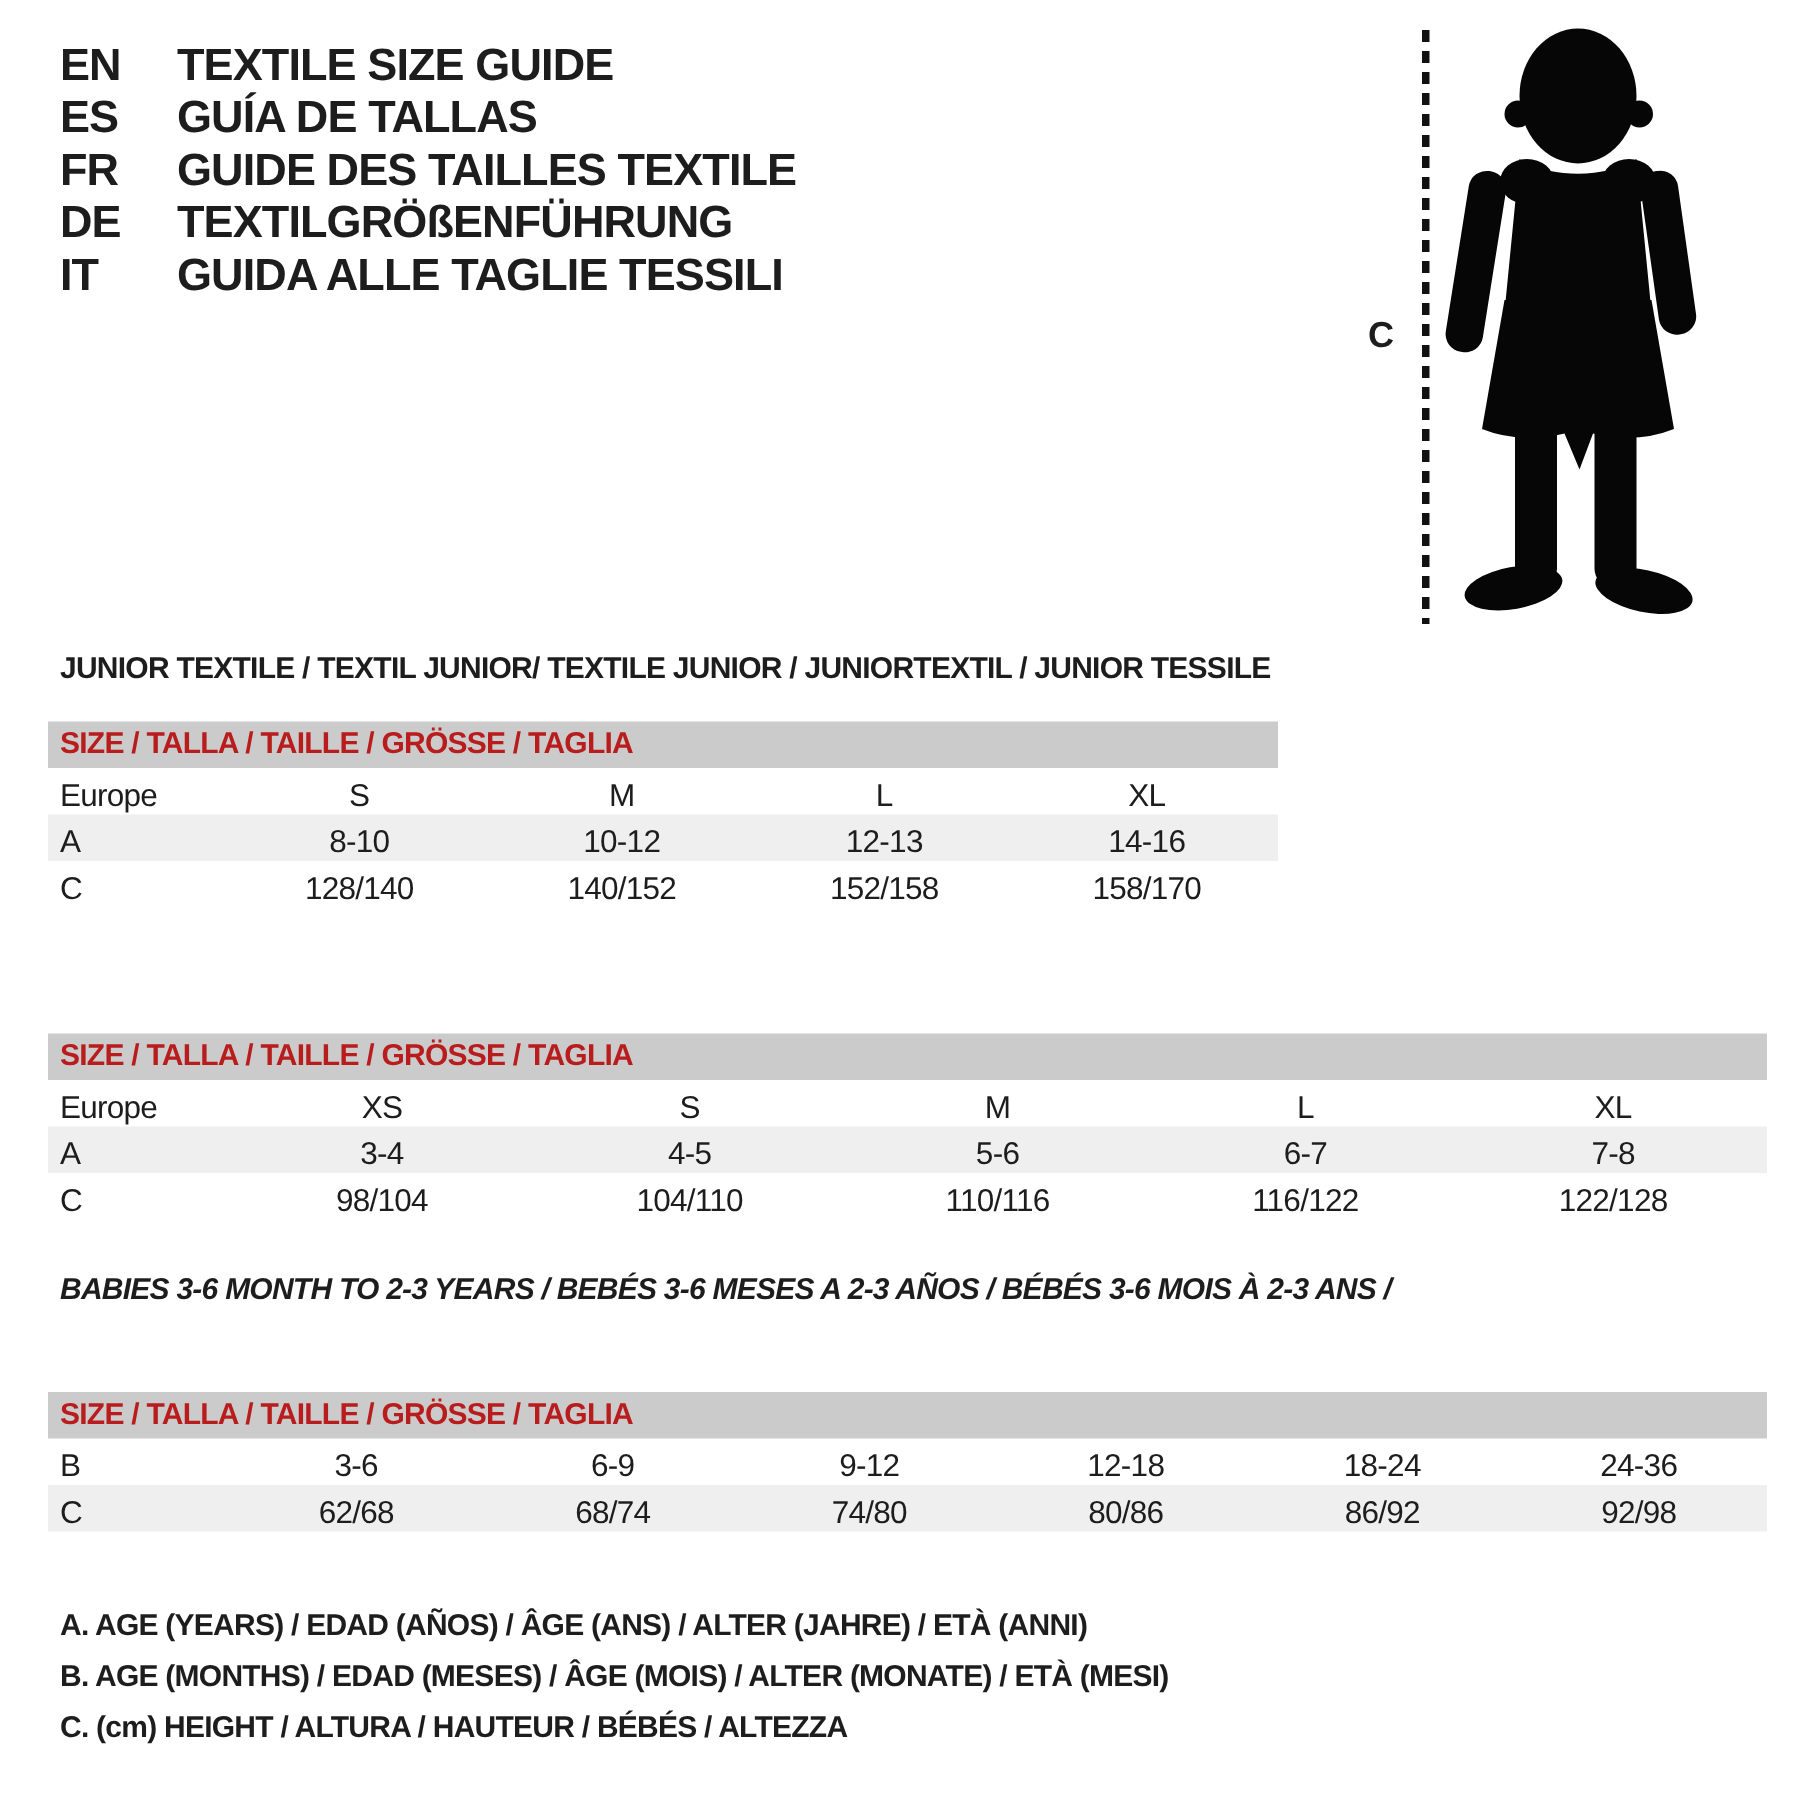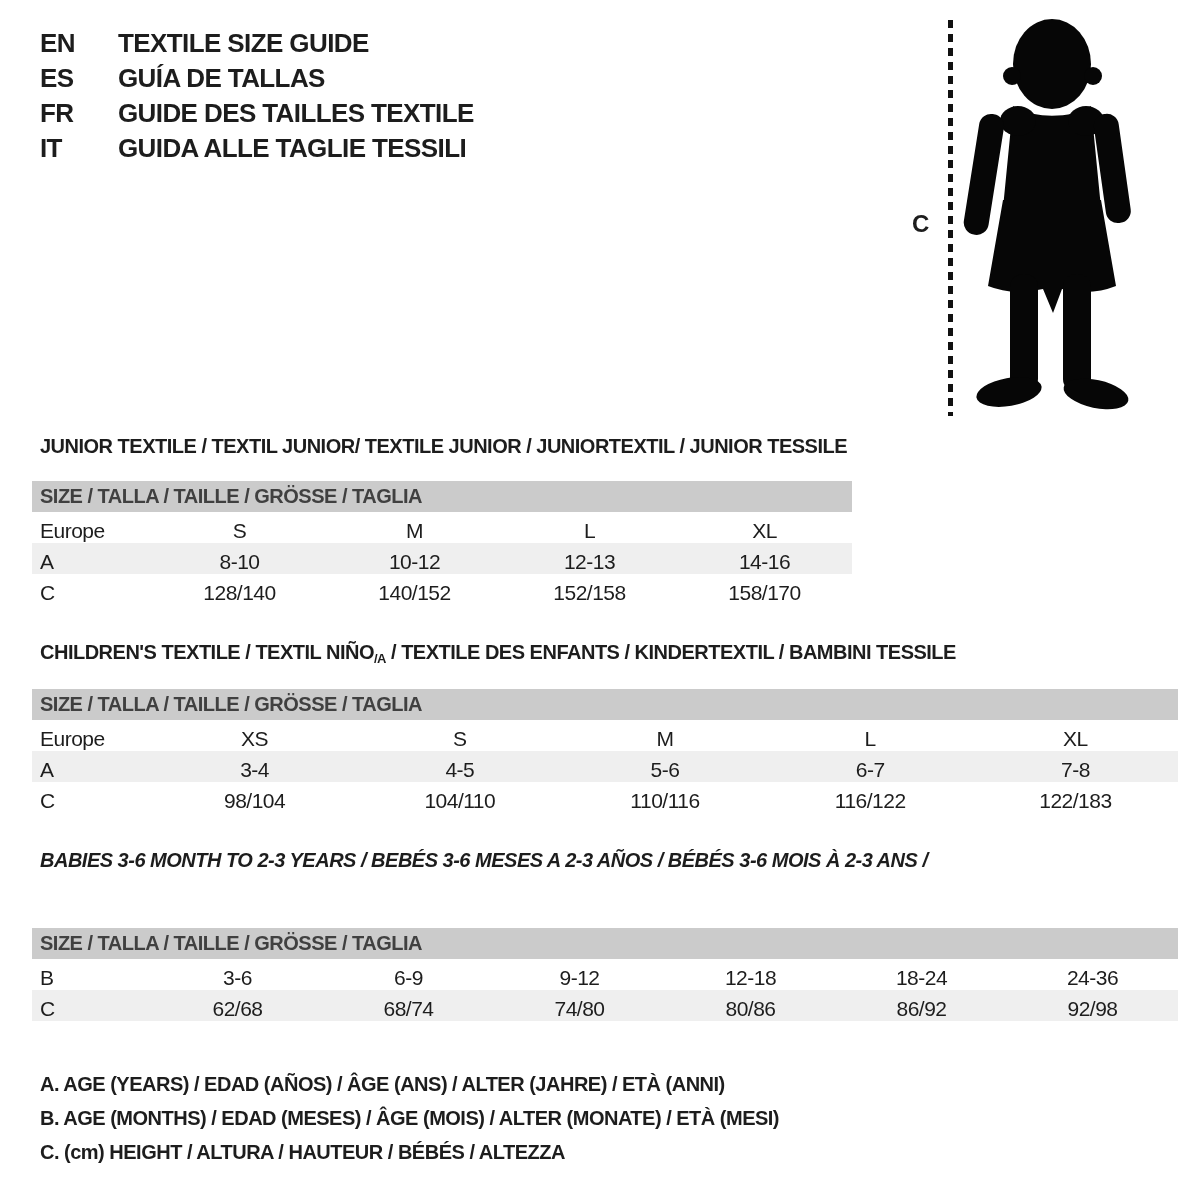--- a/index.html
+++ b/index.html
@@ -4,21 +4,21 @@
 <style>
   html, body { margin:0; padding:0; background:#ffffff; }
   .page {
     position:relative; width:1200px; height:1200px; background:#ffffff;
     font-family:"Liberation Sans", sans-serif; color:#1d1d1d; overflow:hidden;
   }
 
   
   .lang-block { position:absolute; left:40px; top:26px; }
   .lang-row { display:flex; height:35px; align-items:center;
-              font-size:26px; font-weight:700; letter-spacing:-0.6px; }
+              font-size:30px; font-weight:700; letter-spacing:-0.6px; }
   .lang-code { width:78px; flex:none; }
   .lang-title { white-space:nowrap; }
 
   
   .measure-line {
     position:absolute; left:948px; top:20px; width:5px; height:396px;
     background:repeating-linear-gradient(to bottom, #111111 0 8px, transparent 8px 14px);
   }
   .measure-label { position:absolute; left:912px; top:210px;
                    font-size:24px; font-weight:700; }
@@ -28,21 +28,21 @@
   .section-title { position:absolute; left:40px; font-size:20px; font-weight:700;
                    letter-spacing:-0.5px; white-space:nowrap; line-height:24px; }
   .subscript { font-size:13px; position:relative; top:4px; font-weight:700; }
 
   
   .size-table { position:absolute; left:32px; }
   .junior-table  { top:481px; width:820px; }
   .children-table{ top:689px; width:1146px; }
   .babies-table  { top:928px; width:1146px; }
 
-  .band { height:31px; background:#cbcbcb; color:#404040; font-weight:700;
+  .band { height:31px; background:#cbcbcb; color:#b91c1c; font-weight:700;
           font-size:20px; line-height:31px; padding-left:8px;
           letter-spacing:-0.5px; box-sizing:border-box; }
   .trow { display:flex; height:31px; align-items:flex-end;
           font-size:21px; letter-spacing:-0.5px; }
   .trow.shaded { background:#efefef; }
   .tlabel { width:112px; padding-left:8px; flex:none; box-sizing:content-box; }
   .tcell { flex:1; text-align:center; }
 
   
   .legend-line { position:absolute; left:40px; font-size:20px; font-weight:700;
@@ -66,20 +66,24 @@
       <span class="lang-code">EN</span>
       <span class="lang-title">TEXTILE SIZE GUIDE</span>
     </div>
     <div class="lang-row">
       <span class="lang-code">ES</span>
       <span class="lang-title">GUÍA DE TALLAS</span>
     </div>
     <div class="lang-row">
       <span class="lang-code">FR</span>
       <span class="lang-title">GUIDE DES TAILLES TEXTILE</span>
+    </div>
+    <div class="lang-row">
+      <span class="lang-code">DE</span>
+      <span class="lang-title">TEXTILGRÖßENFÜHRUNG</span>
     </div>
     <div class="lang-row">
       <span class="lang-code">IT</span>
       <span class="lang-title">GUIDA ALLE TAGLIE TESSILI</span>
     </div>
   </div>
 
   <div class="measure-line"></div>
   <div class="measure-label">C</div>
   <svg class="silhouette" width="172" height="402" viewBox="0 0 172 402" aria-hidden="true">
@@ -119,23 +123,20 @@
     </div>
     <div class="trow">
       <span class="tlabel">C</span>
       <span class="tcell">128/140</span>
       <span class="tcell">140/152</span>
       <span class="tcell">152/158</span>
       <span class="tcell">158/170</span>
     </div>
   </div>
 
-  <div class="section-title title-children">
-    <span>CHILDREN'S TEXTILE / TEXTIL NIÑO</span><span class="subscript">/A</span><span> / TEXTILE DES ENFANTS / KINDERTEXTIL / BAMBINI TESSILE</span>
-  </div>
   <div class="size-table children-table">
     <div class="band">SIZE / TALLA / TAILLE / GRÖSSE / TAGLIA</div>
     <div class="trow">
       <span class="tlabel">Europe</span>
       <span class="tcell">XS</span>
       <span class="tcell">S</span>
       <span class="tcell">M</span>
       <span class="tcell">L</span>
       <span class="tcell">XL</span>
     </div>
@@ -146,21 +147,21 @@
       <span class="tcell">5-6</span>
       <span class="tcell">6-7</span>
       <span class="tcell">7-8</span>
     </div>
     <div class="trow">
       <span class="tlabel">C</span>
       <span class="tcell">98/104</span>
       <span class="tcell">104/110</span>
       <span class="tcell">110/116</span>
       <span class="tcell">116/122</span>
-      <span class="tcell">122/183</span>
+      <span class="tcell">122/128</span>
     </div>
   </div>
 
   <div class="section-title title-babies-1">BABIES 3-6 MONTH TO 2-3 YEARS / BEBÉS 3-6 MESES A 2-3 AÑOS / BÉBÉS 3-6 MOIS À 2-3 ANS /</div>
   <div class="size-table babies-table">
     <div class="band">SIZE / TALLA / TAILLE / GRÖSSE / TAGLIA</div>
     <div class="trow">
       <span class="tlabel">B</span>
       <span class="tcell">3-6</span>
       <span class="tcell">6-9</span>

